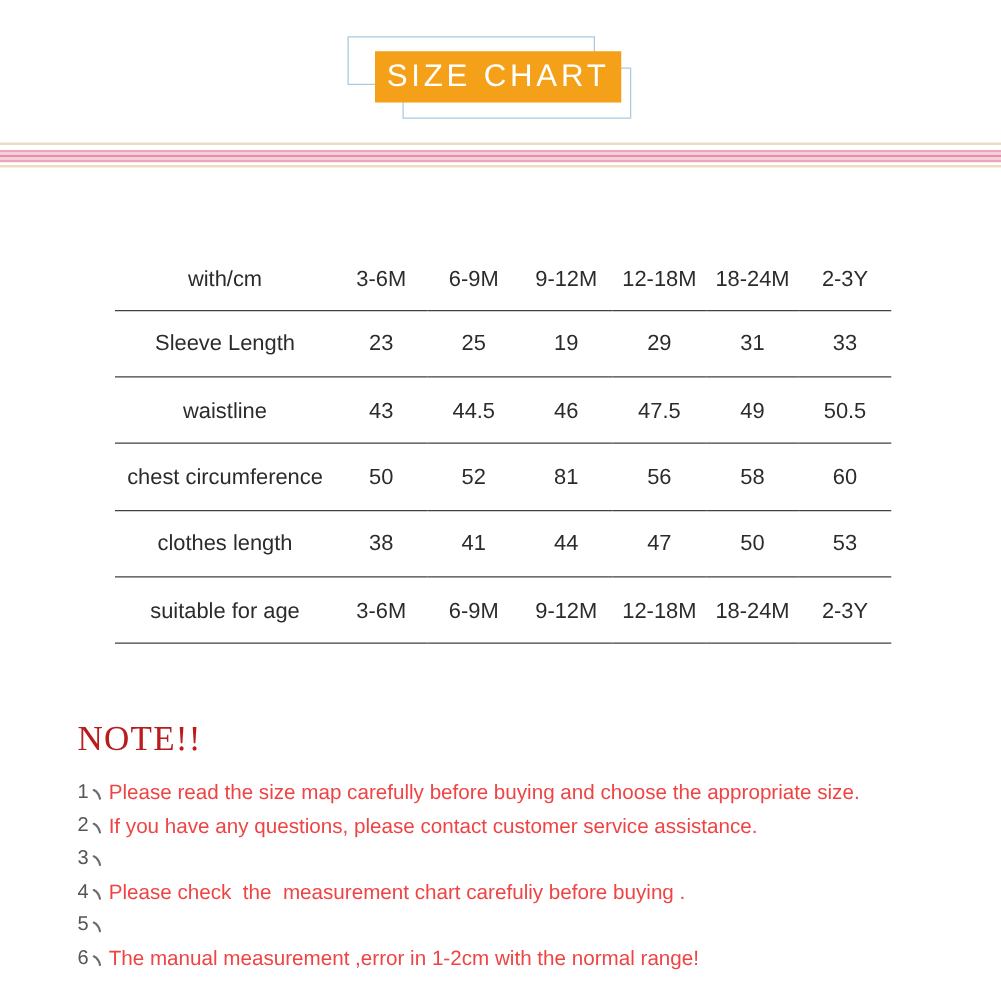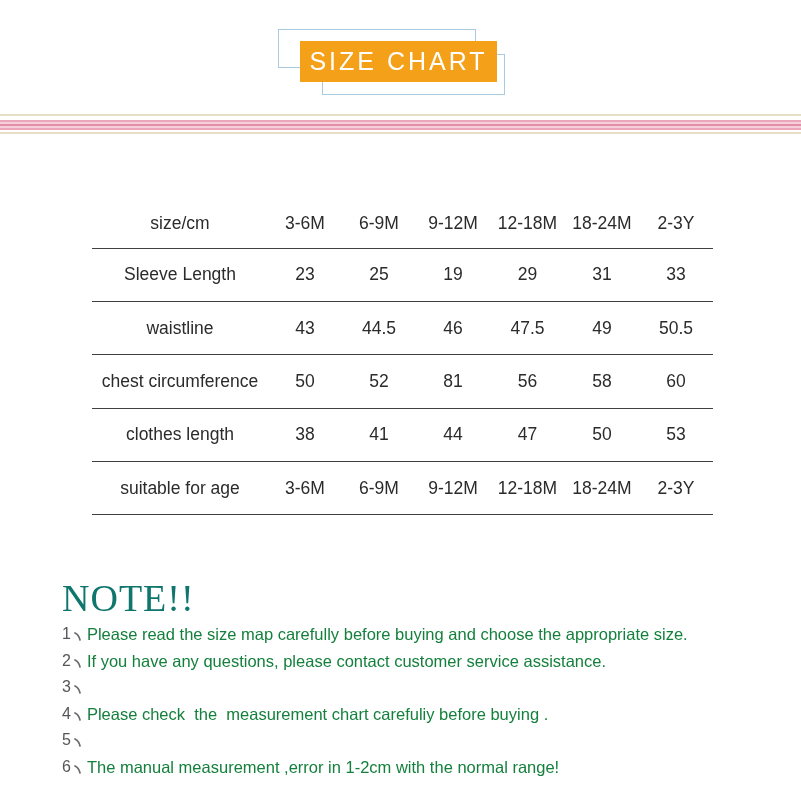--- a/index.html
+++ b/index.html
@@ -70,23 +70,23 @@
   .size-table tbody tr { height: 53.4px; }
   .size-table tr { border-bottom: 1.5px solid #414141; }
 
   
   .note-heading {
     position: absolute;
     left: 62px; top: 576px;
     margin: 0;
     font-family: "Liberation Serif", serif;
     font-weight: normal;
-    font-size: 38px;
+    font-size: 28px;
     letter-spacing: 1px;
-    color: #0f766e;
+    color: #b91c1c;
   }
   .notes {
     position: absolute;
     left: 62px; top: 624px;
     width: 710px;
   }
   .note-line {
     display: flex;
     align-items: flex-start;
     margin-bottom: 6.6px;
@@ -97,21 +97,21 @@
     color: #55565A;
     flex: 0 0 auto;
   }
   .dun {
     flex: 0 0 auto;
     width: 12px; height: 13px;
     margin: 4px 3px 0 1px;
   }
   .note-text {
     font-size: 16.5px;
-    color: #15803d;
+    color: #ef4444;
     white-space: pre-wrap;
   }
 </style>
 </head>
 <body>
 
 <div class="page">
 
   <div class="frame frame-a"></div>
   <div class="frame frame-b"></div>
@@ -132,21 +132,21 @@
       <col style="width:176px">
       <col style="width:74px">
         <col style="width:74px">
         <col style="width:74px">
       <col style="width:75px">
         <col style="width:74px">
         <col style="width:74px">
     </colgroup>
     <thead>
       <tr>
-        <th>size/cm</th>
+        <th>with/cm</th>
         <th>3-6M</th>
         <th>6-9M</th>
         <th>9-12M</th>
         <th>12-18M</th>
         <th>18-24M</th>
         <th>2-3Y</th>
       </tr>
     </thead>
     <tbody>
       <tr>

